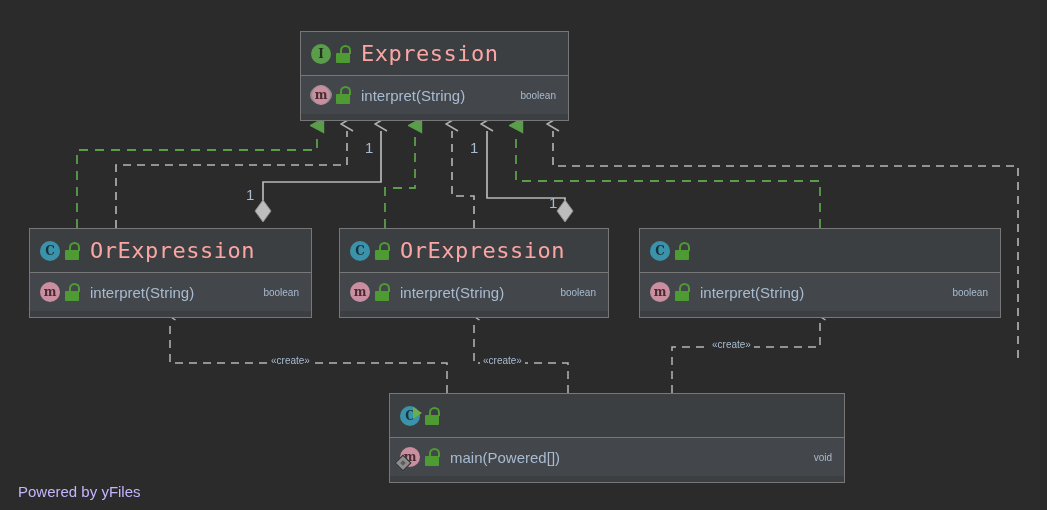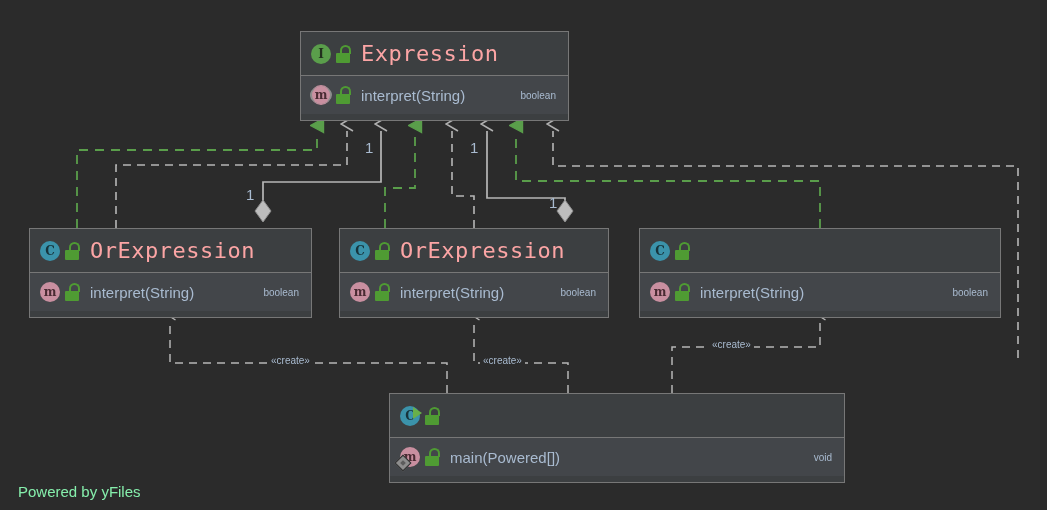--- a/index.html
+++ b/index.html
@@ -161,21 +161,21 @@
     padding: 0 3px;
     z-index: 4;
     white-space: nowrap;
   }
   .watermark {
     position: absolute;
     left: 18px;
     bottom: 10px;
     font-family: "Liberation Sans", sans-serif;
     font-size: 15px;
-    color: #86efac;
+    color: #c4b5fd;
     z-index: 6;
     text-align: center;
   }
 </style>
 </head>
 <body>
 
 <div id="canvas">
 
   <svg class="edges" viewBox="0 0 1047 510">

